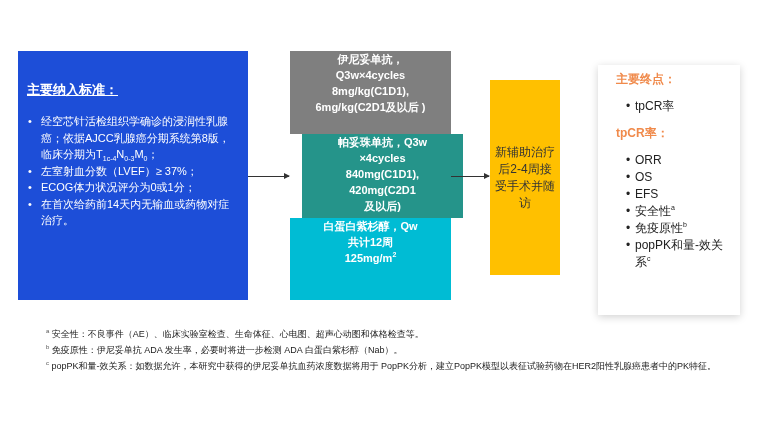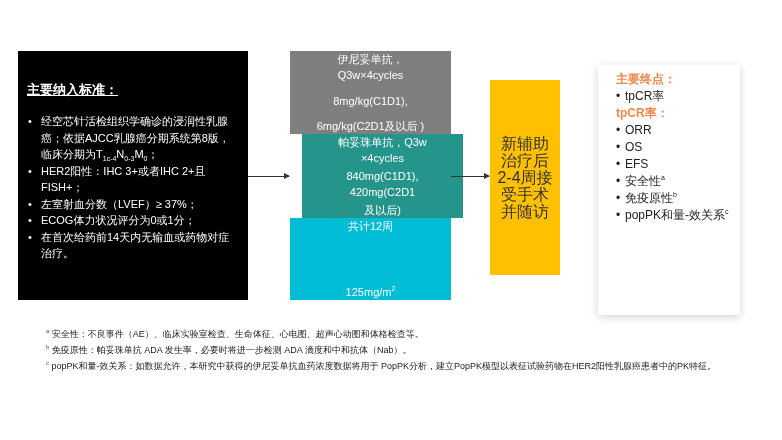--- a/index.html
+++ b/index.html
@@ -1,73 +1,73 @@
 <!DOCTYPE html>
 <html><head>
 <meta charset="utf-8">
 <style>
   html, body { margin:0; padding:0; }
   body { width:782px; height:440px; background:#ffffff; position:relative; overflow:hidden;
          font-family:"Liberation Sans", "DejaVu Sans", sans-serif; }
   .abs { position:absolute; box-sizing:border-box; }
-  #criteria { left:18px; top:51px; width:230px; height:249px; background:#000000; color:#fff;
+  #criteria { left:18px; top:51px; width:230px; height:249px; background:#1d4ed8; color:#fff;
               padding:30px 8px 0 8px; }
   #criteria .title { font-weight:bold; font-size:13px; text-decoration:underline; margin-bottom:14px; padding-left:1px; }
   #criteria ul { list-style:none; margin:0; padding:0; }
   #criteria li { font-size:11px; line-height:16.5px; position:relative; padding-left:15px; }
   #criteria li::before { content:"•"; position:absolute; left:2px; top:0; }
   sub, sup { font-size:7px; line-height:0; }
   .arm { left:290px; width:161px; color:#fff; font-size:11px; line-height:16px; text-align:center;
-         display:flex; flex-direction:column; justify-content:space-between; align-items:center; padding:0 16px; }
+         display:flex; flex-direction:column; justify-content:flex-start; align-items:center; padding:0 16px;font-weight:bold; }
   #arm1 { top:51px; height:83px; background:#7f7f7f; }
   #arm2 { top:134px; height:84px; background:#25948a;margin-left:12px; }
   #arm3 { top:218px; height:82px; background:#00bcd4; }
   #surgery { left:490px; top:80px; width:70px; height:195px; background:#ffc000; color:#333;
-             font-size:16px; line-height:17px; text-align:center; display:flex; align-items:center;
+             font-size:12px; line-height:17px; text-align:center; display:flex; align-items:center;
              justify-content:center; padding:0 5px; }
   #endpoints { left:598px; top:65px; width:142px; height:250px; background:#fff;
                box-shadow:0 2px 8px rgba(0,0,0,0.18); padding:6px 0 0 18px; }
   #endpoints .head { color:#f08a4b; font-weight:bold; font-size:12px; line-height:17px; }
-  #endpoints ul { list-style:none; margin:0; padding:0; }
+  #endpoints ul { list-style:none; margin:10px; padding:0; }
   #endpoints li { font-size:12px; line-height:17px; color:#222; position:relative; padding-left:9px; }
   #endpoints li::before { content:"•"; position:absolute; left:0; }
   .arrow { height:1px; background:#333; }
   .arrow::after { content:""; position:absolute; right:-1px; top:-3px; border-left:6px solid #333;
                   border-top:3.5px solid transparent; border-bottom:3.5px solid transparent; }
   #footnotes { left:46px; top:326px; width:720px; font-size:9px; color:#222; }
   #footnotes div { line-height:16px; white-space:nowrap; }
   #footnotes sup { font-size:6px; color:#555; }
 </style>
 </head>
 <body>
 
 <div id="criteria" class="abs">
   <div class="title">主要纳入标准：</div>
   <ul>
     <li><span>经空芯针活检组织学确诊的浸润性乳腺癌；依据AJCC乳腺癌分期系统第8版，临床分期为T</span><sub>1c-4</sub><span>N</span><sub>0-3</sub><span>M</span><sub>0</sub><span>；</span></li>
-    <li>HER2阳性：IHC 3+或者IHC 2+且FISH+；</li>
     <li>左室射血分数（LVEF）≥ 37%；</li>
     <li>ECOG体力状况评分为0或1分；</li>
     <li>在首次给药前14天内无输血或药物对症治疗。</li>
   </ul>
 </div>
 
 <div class="abs arrow" style="left:248px; top:176px; width:41px;"></div>
 
 <div id="arm1" class="abs arm">
   <div>伊尼妥单抗，Q3w×4cycles</div>
   <div>8mg/kg(C1D1),</div>
   <div>6mg/kg(C2D1及以后 )</div>
 </div>
 <div id="arm2" class="abs arm">
   <div>帕妥珠单抗，Q3w ×4cycles</div>
   <div>840mg(C1D1), 420mg(C2D1</div>
   <div>及以后)</div>
 </div>
 <div id="arm3" class="abs arm">
+  <div>白蛋白紫杉醇，Qw</div>
   <div>共计12周</div>
   <div><span>125mg/m</span><sup>2</sup></div>
 </div>
 
 <div class="abs arrow" style="left:451px; top:176px; width:38px;"></div>
 
 <div id="surgery" class="abs">
   <span>新辅助治疗后2-4周接受手术并随访</span>
 </div>
 
@@ -82,15 +82,15 @@
     <li><span>OS</span></li>
     <li><span>EFS</span></li>
     <li><span>安全性</span><sup>a</sup></li>
     <li><span>免疫原性</span><sup>b</sup></li>
     <li><span>popPK和量-效关系</span><sup>c</sup></li>
   </ul>
 </div>
 
 <div id="footnotes" class="abs">
   <div><sup>a</sup> <span>安全性：不良事件（AE）、临床实验室检查、生命体征、心电图、超声心动图和体格检查等。</span></div>
-  <div><sup>b</sup> <span>免疫原性：帕妥珠单抗 ADA 发生率，必要时将进一步检测 ADA 滴度和中和抗体（Nab）。</span></div>
+  <div><sup>b</sup> <span>免疫原性：伊尼妥单抗 ADA 发生率，必要时将进一步检测 ADA 白蛋白紫杉醇（Nab）。</span></div>
   <div><sup>c</sup> <span>popPK和量-效关系：如数据允许，本研究中获得的伊尼妥单抗血药浓度数据将用于 PopPK分析，建立PopPK模型以表征试验药物在HER2阳性乳腺癌患者中的PK特征。</span></div>
 </div>
 
 </body></html>

